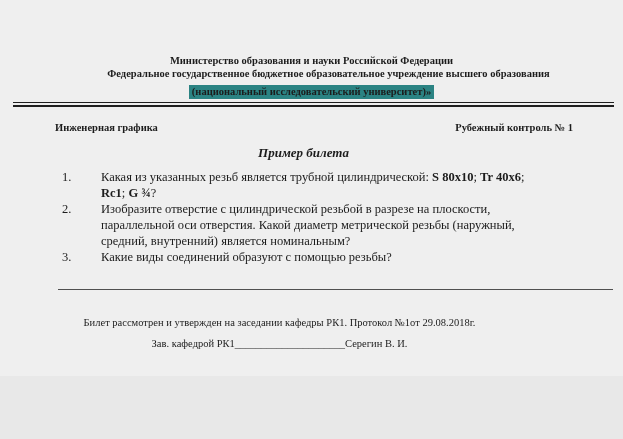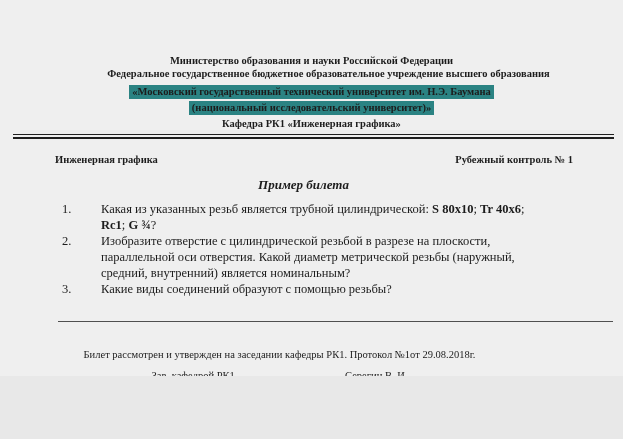--- a/index.html
+++ b/index.html
@@ -73,23 +73,21 @@
   .signature { margin-top:8px; white-space:pre-wrap; }
 </style>
 </head>
 <body>
 
 <div class="screen" style="--page-bg: #efefef; --text: #1c1c1c; --highlight: #2b8383; --rule-dark: #1f1f1f; --rule-thin: #505050;">
 
   <div class="header">
     <div class="h-line m1">Министерство образования и науки Российской Федерации</div>
     <div class="h-line m2">Федеральное государственное бюджетное образовательное учреждение высшего образования</div>
-    <div class="h-line m3"><span class="hl">«Московский государственный технический университет им. Н.Э. Баумана</span></div>
     <div class="h-line m3"><span class="hl">(национальный исследовательский университет)»</span></div>
-    <div class="h-line">Кафедра РК1 «Инженерная графика»</div>
   </div>
 
   <div class="rule-double"></div>
 
   <div class="subheader">
     <span>Инженерная графика</span>
     <span>Рубежный контроль № 1</span>
   </div>
 
   <div class="title">Пример билета</div>

